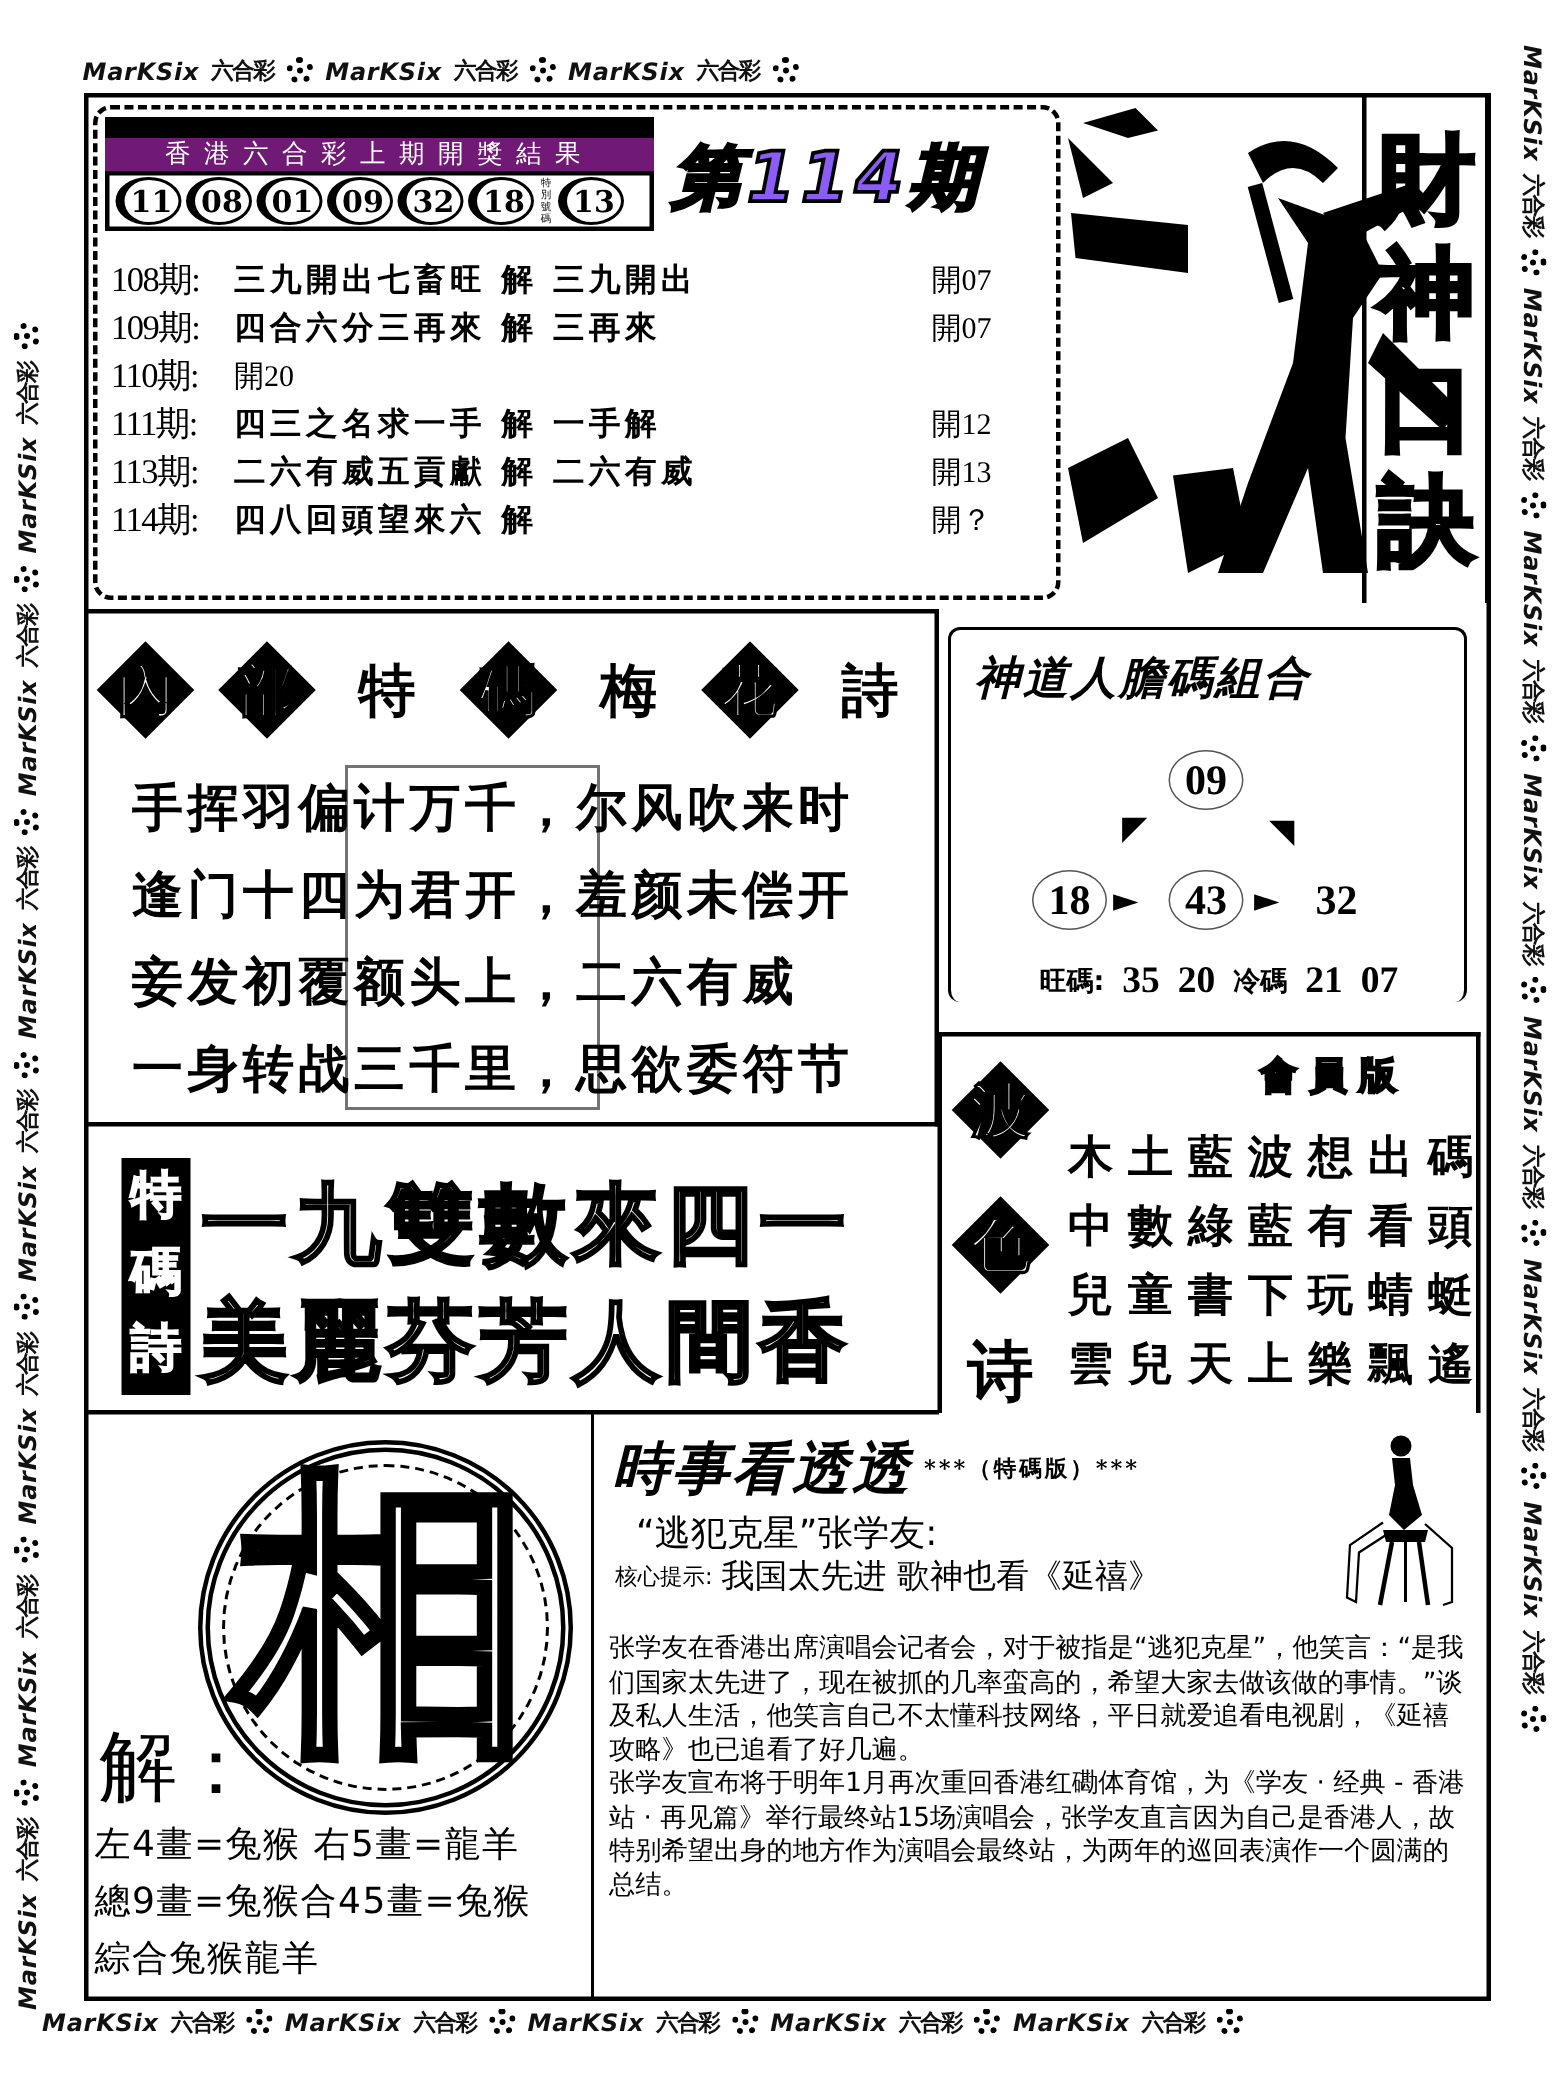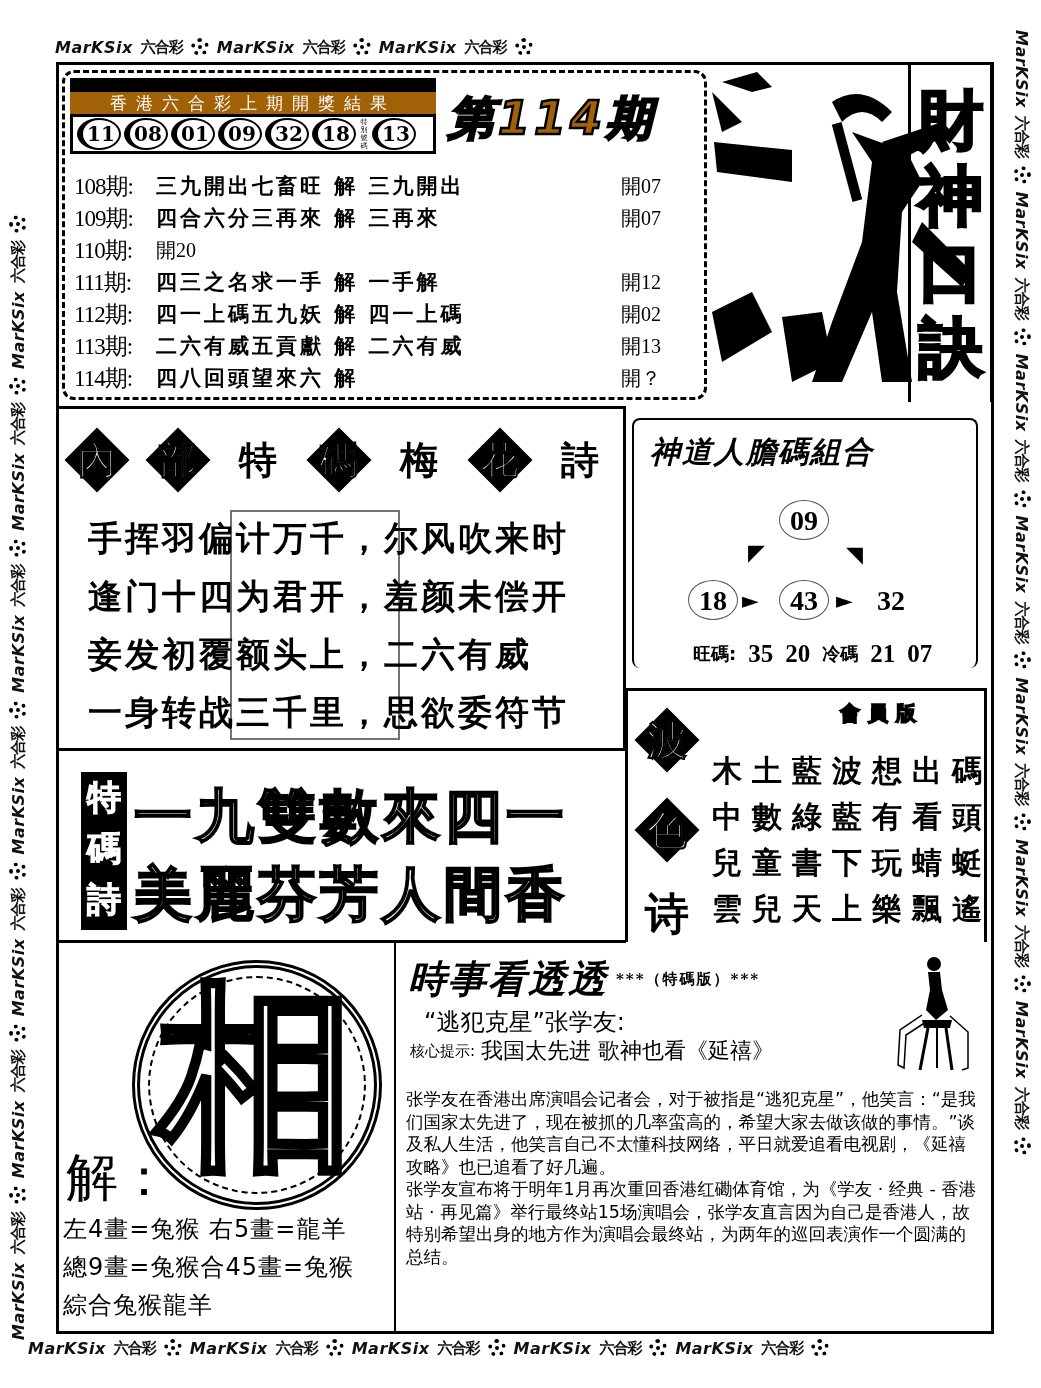--- a/index.html
+++ b/index.html
@@ -17,26 +17,26 @@
   .flower { display: inline-block; width: 18px; height: 18px; border-radius: 50%; border: 4px dotted #000; position: relative; }
   .flower::after { content: ""; position: absolute; left: 3px; top: 3px; width: 4px; height: 4px; background: #000; border-radius: 50%; }
 
   
   .frame { position: absolute; left: 56px; top: 62px; width: 938px; height: 1272px; border: 3px solid #000; }
 
   
   .results-box { position: absolute; left: 62px; top: 70px; width: 645px; height: 330px; border: 3px dashed #000; border-radius: 12px; }
   .results-header { position: absolute; left: 70px; top: 78px; width: 366px; height: 80px; }
   .results-topbar { height: 14px; background: #000; }
-  .results-title { height: 22px; background: #a16207; color: #fff; font-family: "DejaVu Sans", sans-serif; font-size: 17px; text-align: center; letter-spacing: 9px; line-height: 22px; }
+  .results-title { height: 22px; background: #701a75; color: #fff; font-family: "DejaVu Sans", sans-serif; font-size: 17px; text-align: center; letter-spacing: 9px; line-height: 22px; }
   .results-balls { height: 40px; border: 3px solid #000; display: flex; align-items: center; padding: 0 4px; gap: 3px; }
   .ball { width: 44px; height: 32px; border: 2px solid #000; border-radius: 50%; font-weight: bold; font-size: 20px; text-align: center; line-height: 28px; border-left-width: 6px; }
   .special-label { font-size: 7px; width: 10px; line-height: 8px; text-align: center; font-family: "DejaVu Sans", sans-serif; }
 
-  .issue-title { position: absolute; left: 448px; top: 88px; width: 250px; height: 60px; font-family: "DejaVu Sans", sans-serif; font-size: 46px; font-weight: bold; font-style: italic; color: #a16207; -webkit-text-stroke: 2.5px #000; letter-spacing: 4px; line-height: 60px; }
+  .issue-title { position: absolute; left: 448px; top: 88px; width: 250px; height: 60px; font-family: "DejaVu Sans", sans-serif; font-size: 46px; font-weight: bold; font-style: italic; color: #8b5cf6; -webkit-text-stroke: 2.5px #000; letter-spacing: 4px; line-height: 60px; }
 
   .history { position: absolute; left: 74px; top: 170px; width: 620px; }
   .hist-row { display: flex; height: 32px; align-items: center; font-size: 22px; }
   .hist-issue { font-family: "Liberation Serif", serif; font-size: 23px; width: 82px; letter-spacing: -1px; }
   .hist-text { width: 465px; font-weight: bold; letter-spacing: 3px; font-size: 21px; }
   .hist-open { font-family: "Liberation Serif", serif; font-size: 20px; }
 
   
   .caishen { position: absolute; left: 712px; top: 62px; width: 282px; height: 340px; overflow: hidden; }
   .caishen-title { position: absolute; right: 8px; top: 20px; width: 70px; font-family: "DejaVu Sans", sans-serif; font-size: 64px; font-weight: bold; line-height: 76px; color: #fff; -webkit-text-stroke: 3px #000; text-align: center; }
@@ -60,21 +60,21 @@
   .arrow { position: absolute; font-size: 22px; }
   .combo-hot { position: absolute; left: 657px; top: 640px; width: 320px; font-size: 22px; font-weight: bold; display: flex; gap: 12px; align-items: center; padding-left: 36px; }
   .combo-hot .lbl { font-family: "DejaVu Sans", sans-serif; font-size: 18px; }
   .combo-hot .num { font-family: "Liberation Serif", serif; font-size: 25px; }
 
   
   .wave-box { position: absolute; left: 625px; top: 688px; width: 362px; height: 254px; border: 3px solid #000; border-bottom: none; }
   .wave-side { position: absolute; left: 632px; top: 705px; width: 62px; }
   .wave-side .diamond-char { margin-bottom: 20px; height: 70px; width: 70px; font-size: 40px; }
   .wave-side .plain-big { font-size: 44px; font-weight: bold; text-align: center; width: 70px; }
-  .member-label { position: absolute; left: 840px; top: 700px; font-size: 20px; font-weight: bold; letter-spacing: 8px; color: #fff; -webkit-text-stroke: 1.5px #000; }
+  .member-label { position: absolute; left: 840px; top: 700px; font-size: 25px; font-weight: bold; letter-spacing: 8px; color: #fff; -webkit-text-stroke: 1.5px #000; }
   .wave-lines { position: absolute; left: 712px; top: 748px; width: 270px; }
   .wave-line { height: 46px; display: flex; justify-content: space-between; font-size: 30px; font-weight: bold; align-items: center; }
 
   
   .special-label-box { position: absolute; left: 81px; top: 772px; width: 46px; height: 158px; background: #000; color: #fff; font-size: 34px; font-weight: bold; text-align: center; line-height: 51px; -webkit-text-stroke: 1px #fff; }
   .special-lines { position: absolute; left: 134px; top: 778px; width: 470px; }
   .special-line { height: 78px; font-size: 58px; font-weight: bold; letter-spacing: 4px; color: #fff; -webkit-text-stroke: 2px #000; display: flex; align-items: center; }
 
   
   .xiang-area { position: absolute; left: 58px; top: 948px; width: 338px; height: 384px; overflow: hidden; }
@@ -208,25 +208,20 @@
       <span class="hist-open">開07</span>
     </div>
     <div class="hist-row">
       <span class="hist-issue">110期:</span>
       <span class="hist-open">開20</span>
     </div>
     <div class="hist-row">
       <span class="hist-issue">111期:</span>
       <span class="hist-text">四三之名求一手 解 一手解</span>
       <span class="hist-open">開12</span>
-    </div>
-    <div class="hist-row">
-      <span class="hist-issue">112期:</span>
-      <span class="hist-text">四一上碼五九妖 解 四一上碼</span>
-      <span class="hist-open">開02</span>
     </div>
     <div class="hist-row">
       <span class="hist-issue">113期:</span>
       <span class="hist-text">二六有威五貢獻 解 二六有威</span>
       <span class="hist-open">開13</span>
     </div>
     <div class="hist-row">
       <span class="hist-issue">114期:</span>
       <span class="hist-text">四八回頭望來六 解</span>
       <span class="hist-open">開？</span>

